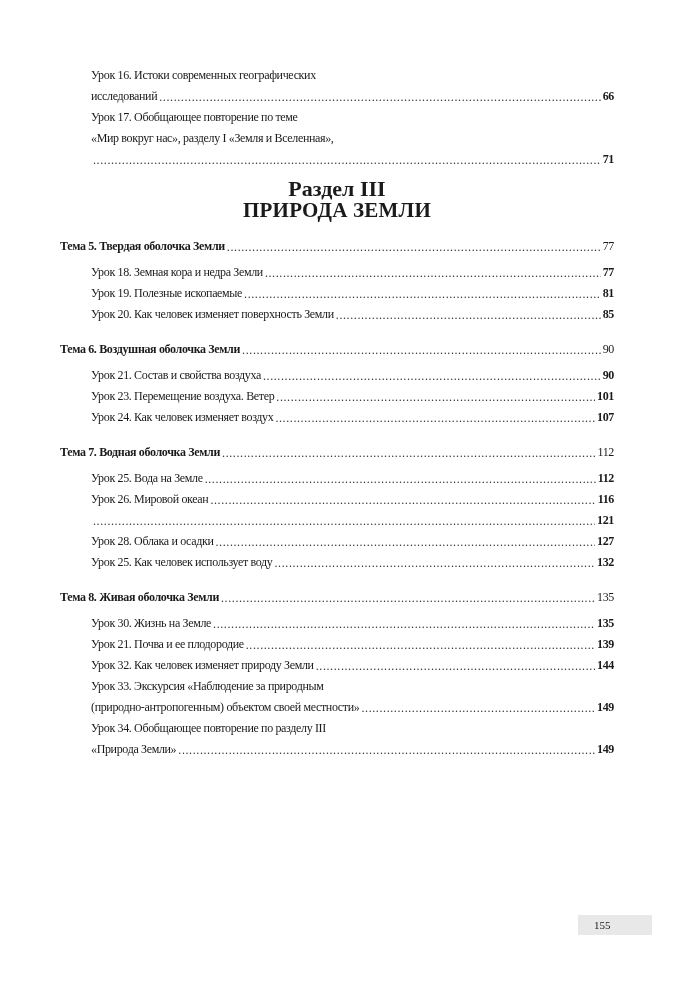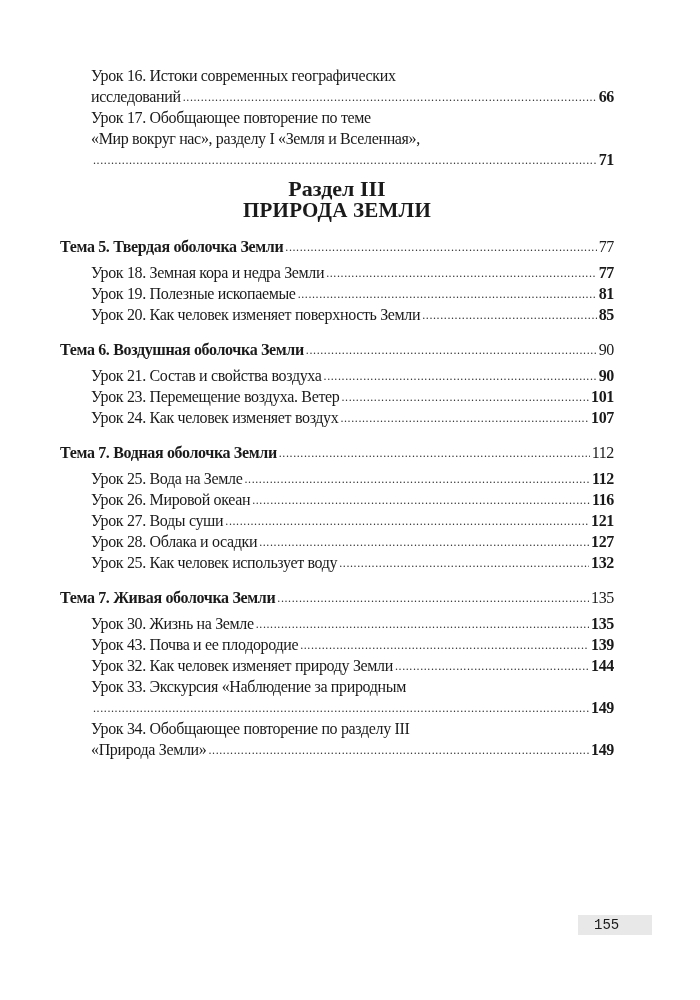--- a/index.html
+++ b/index.html
@@ -22,21 +22,21 @@
     }
     .toc {
       position: absolute;
       left: 60px;
       top: 65px;
       width: 554px;
     }
     .line {
       display: flex;
       align-items: flex-end;
-      font-size: 16px;
+      font-size: 12px;
       line-height: 21px;
       height: 21px;
       white-space: nowrap;
       letter-spacing: -0.35px;
       font-family: "Liberation Serif", serif;
     }
     .line.lesson { padding-left: 31px; }
     .line.topic {
       font-weight: bold;
       margin-top: 14px;
@@ -81,22 +81,22 @@
       letter-spacing: 0.2px;
     }
 
     .page-number {
       position: absolute;
       left: 578px;
       top: 915px;
       width: 74px;
       height: 20px;
       background: #e8e8e8;
-      font-family: Liberation Mono, monospace;
-      font-size: 14px;
+      font-family: Liberation Serif, serif;
+      font-size: 11px;
       line-height: 20px;
       color: #1a1a1a;
     }
     .page-number span {
       position: absolute;
       left: 16px;
     }
   </style>
 </head>
 <body>
@@ -201,72 +201,72 @@
       </div>
       <div>
         <div class="line lesson">
           <span class="txt">Урок 26. Мировой океан</span>
           <span class="dots"></span>
           <span class="pg">116</span>
         </div>
       </div>
       <div>
         <div class="line lesson">
-          <span class="txt">Урок 27. Воды суши</span>
           <span class="dots"></span>
           <span class="pg">121</span>
         </div>
       </div>
       <div>
         <div class="line lesson">
           <span class="txt">Урок 28. Облака и осадки</span>
           <span class="dots"></span>
           <span class="pg">127</span>
         </div>
       </div>
       <div>
         <div class="line lesson">
           <span class="txt">Урок 25. Как человек использует воду</span>
           <span class="dots"></span>
           <span class="pg">132</span>
         </div>
       </div>
       <div>
         <div class="line topic">
-          <span class="txt">Тема 7. Живая оболочка Земли</span>
+          <span class="txt">Тема 8. Живая оболочка Земли</span>
           <span class="dots"></span>
           <span class="pg">135</span>
         </div>
       </div>
       <div>
         <div class="line lesson">
           <span class="txt">Урок 30. Жизнь на Земле</span>
           <span class="dots"></span>
           <span class="pg">135</span>
         </div>
       </div>
       <div>
         <div class="line lesson">
-          <span class="txt">Урок 43. Почва и ее плодородие</span>
+          <span class="txt">Урок 21. Почва и ее плодородие</span>
           <span class="dots"></span>
           <span class="pg">139</span>
         </div>
       </div>
       <div>
         <div class="line lesson">
           <span class="txt">Урок 32. Как человек изменяет природу Земли</span>
           <span class="dots"></span>
           <span class="pg">144</span>
         </div>
       </div>
       <div>
         <div class="line lesson">
           <span class="txt">Урок 33. Экскурсия «Наблюдение за природным</span>
         </div>
         <div class="line lesson">
+          <span class="txt">(природно-антропогенным) объектом своей местности»</span>
           <span class="dots"></span>
           <span class="pg">149</span>
         </div>
       </div>
       <div>
         <div class="line lesson">
           <span class="txt">Урок 34. Обобщающее повторение по разделу III</span>
         </div>
         <div class="line lesson">
           <span class="txt">«Природа Земли»</span>

